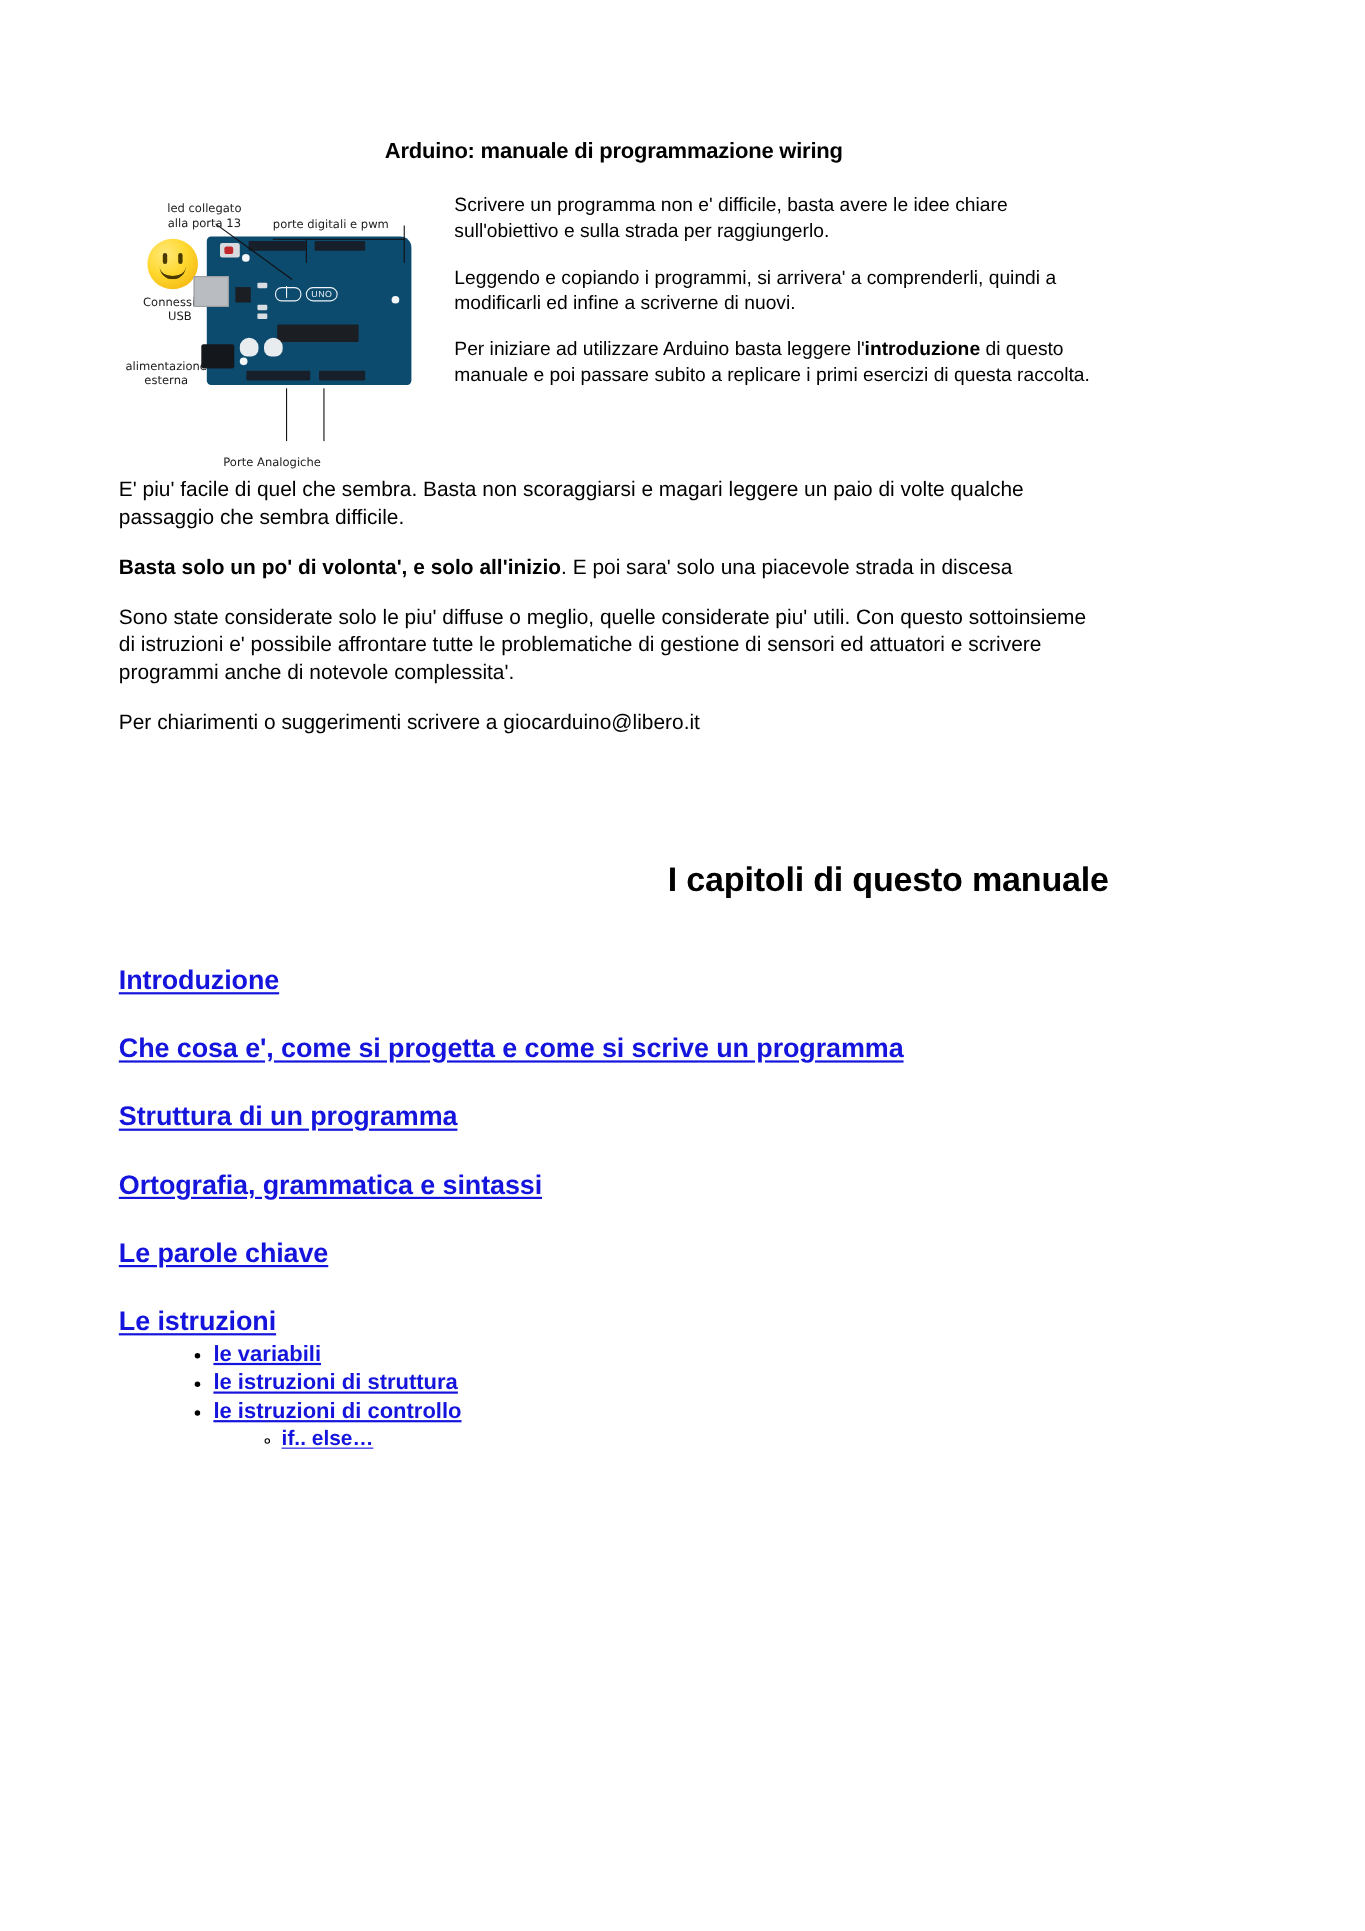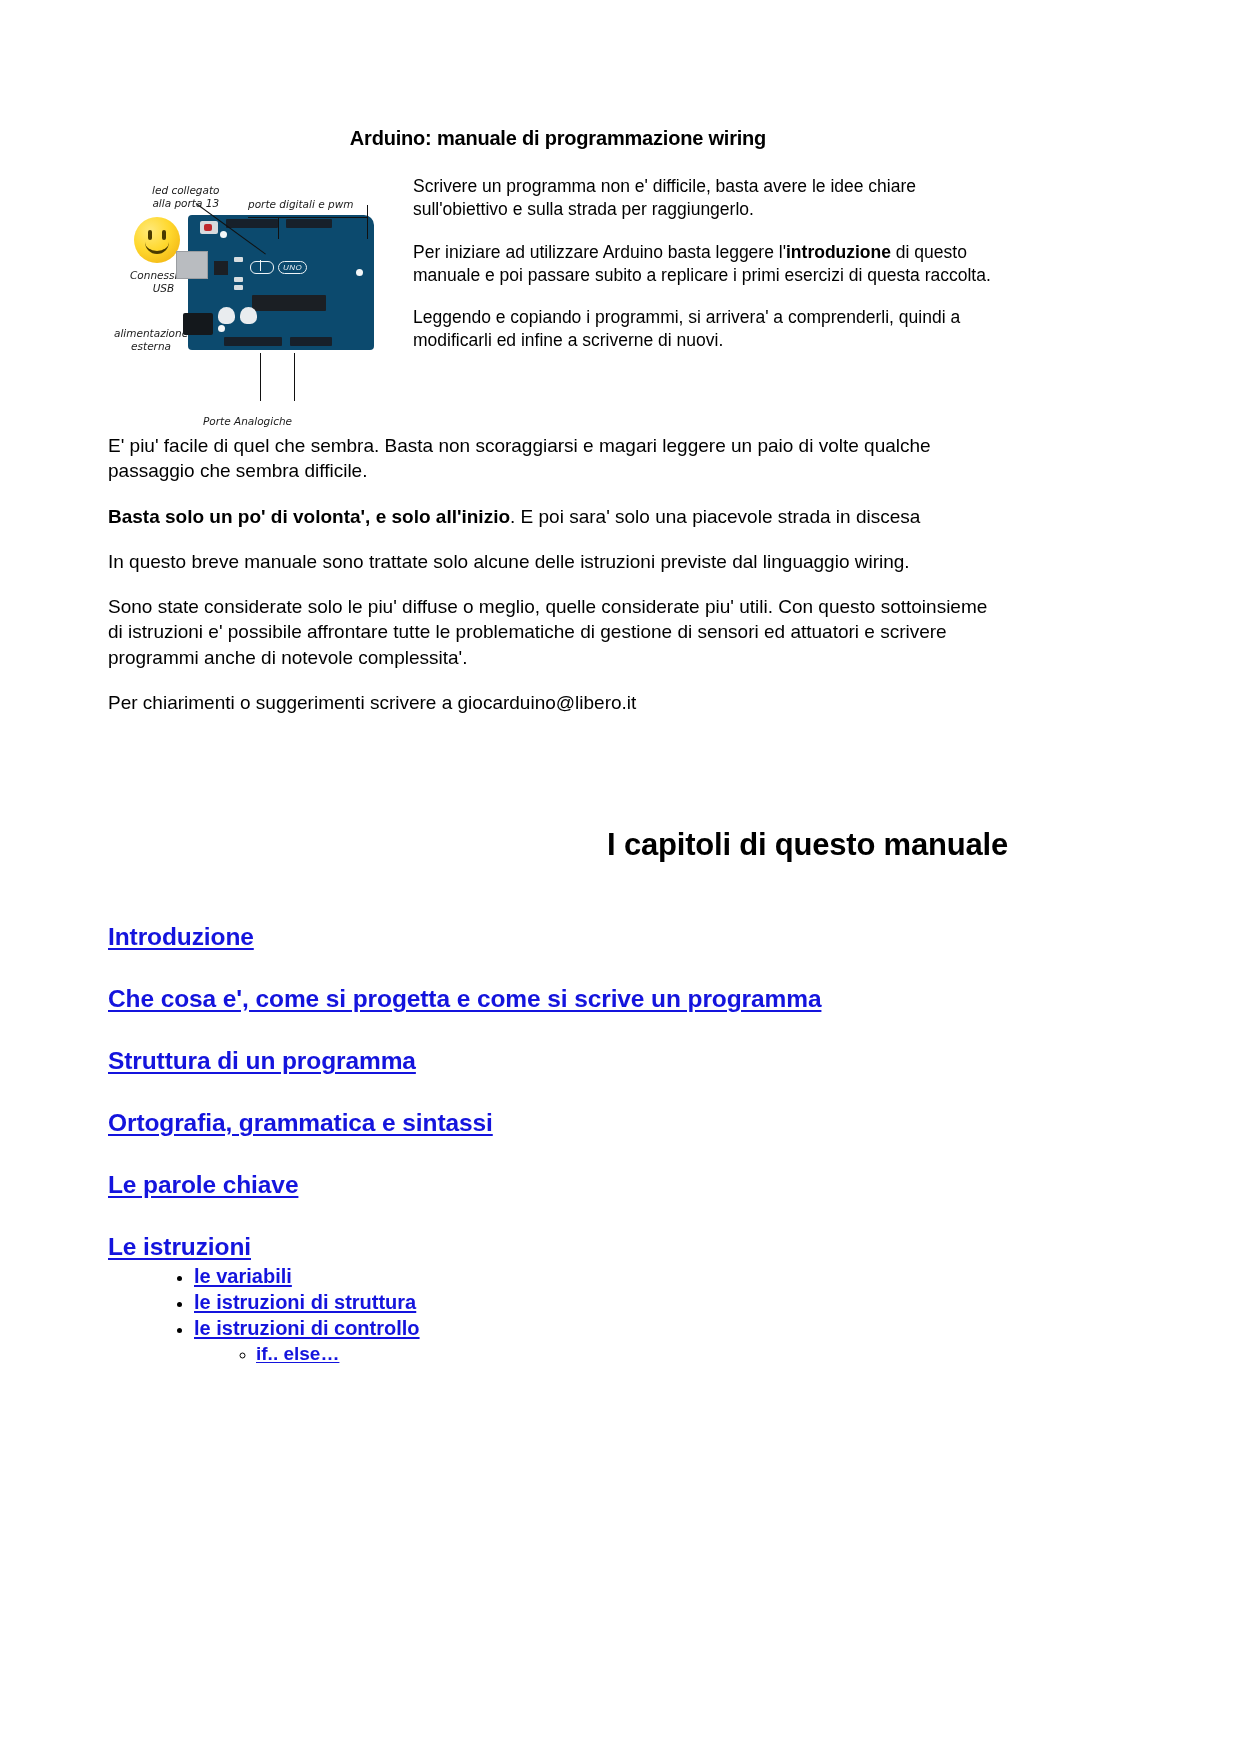--- a/index.html
+++ b/index.html
@@ -44,21 +44,20 @@
   .intro-wrap {
     margin-top: 26px;
   }
   .figure {
     float: left;
     width: 290px;
     height: 250px;
     position: relative;
     margin-right: 14px;
     margin-bottom: 2px;
-    font-style: italic;
   }
   .intro-col {
     margin-left: 305px;
   }
   .intro-col p {
     margin: 0 0 19px 0;
     font-size: 17.5px;
     line-height: 1.33;
   }
   .intro-col p:last-child { margin-bottom: 0; }
@@ -365,31 +364,30 @@
         <span class="pointer-line"></span>
         <span class="leader h ld-dig-h"></span>
         <span class="leader v ld-dig-v1"></span>
         <span class="leader v ld-dig-v2"></span>
         <span class="leader v ld-an-v1"></span>
         <span class="leader v ld-an-v2"></span>
       </div>
 
       <div class="intro-col">
         <p>Scrivere un programma non e' difficile, basta avere le idee chiare sull'obiettivo e sulla strada per raggiungerlo.</p>
+        <p>Leggendo e copiando i programmi, si arrivera' a comprenderli, quindi a modificarli ed infine a scriverne di nuovi.</p>
         <p><span>Per iniziare ad utilizzare Arduino basta leggere l'</span><b>introduzione</b> <span>di questo manuale e poi passare subito a replicare i primi esercizi di questa raccolta.</span></p>
-        <p>Leggendo e copiando i programmi, si arrivera' a comprenderli, quindi a modificarli ed infine a scriverne di nuovi.</p>
       </div>
     </div>
 
     <div class="body-text">
       <p>E' piu' facile di quel che sembra. Basta non scoraggiarsi e magari leggere un paio di volte qualche passaggio che sembra difficile.</p>
 
       <p><b>Basta solo un po' di volonta', e solo all'inizio</b><span>. E poi sara' solo una piacevole strada in discesa</span></p>
 
-      <p>In questo breve manuale sono trattate solo alcune delle istruzioni previste dal linguaggio wiring.</p>
       <p>Sono state considerate solo le piu' diffuse o meglio, quelle considerate piu' utili. Con questo sottoinsieme di istruzioni  e' possibile affrontare tutte le problematiche di gestione di sensori ed attuatori  e scrivere programmi anche di notevole complessita'.</p>
       <p>Per chiarimenti o suggerimenti scrivere a giocarduino@libero.it</p>
     </div>
 
     <h2 class="chapters-title">I capitoli di questo manuale</h2>
 
     <div class="chapter-list">
       <a class="chapter-link">Introduzione</a>
       <a class="chapter-link">Che cosa e', come si progetta e come si scrive un programma</a>
       <a class="chapter-link">Struttura di un programma</a>

